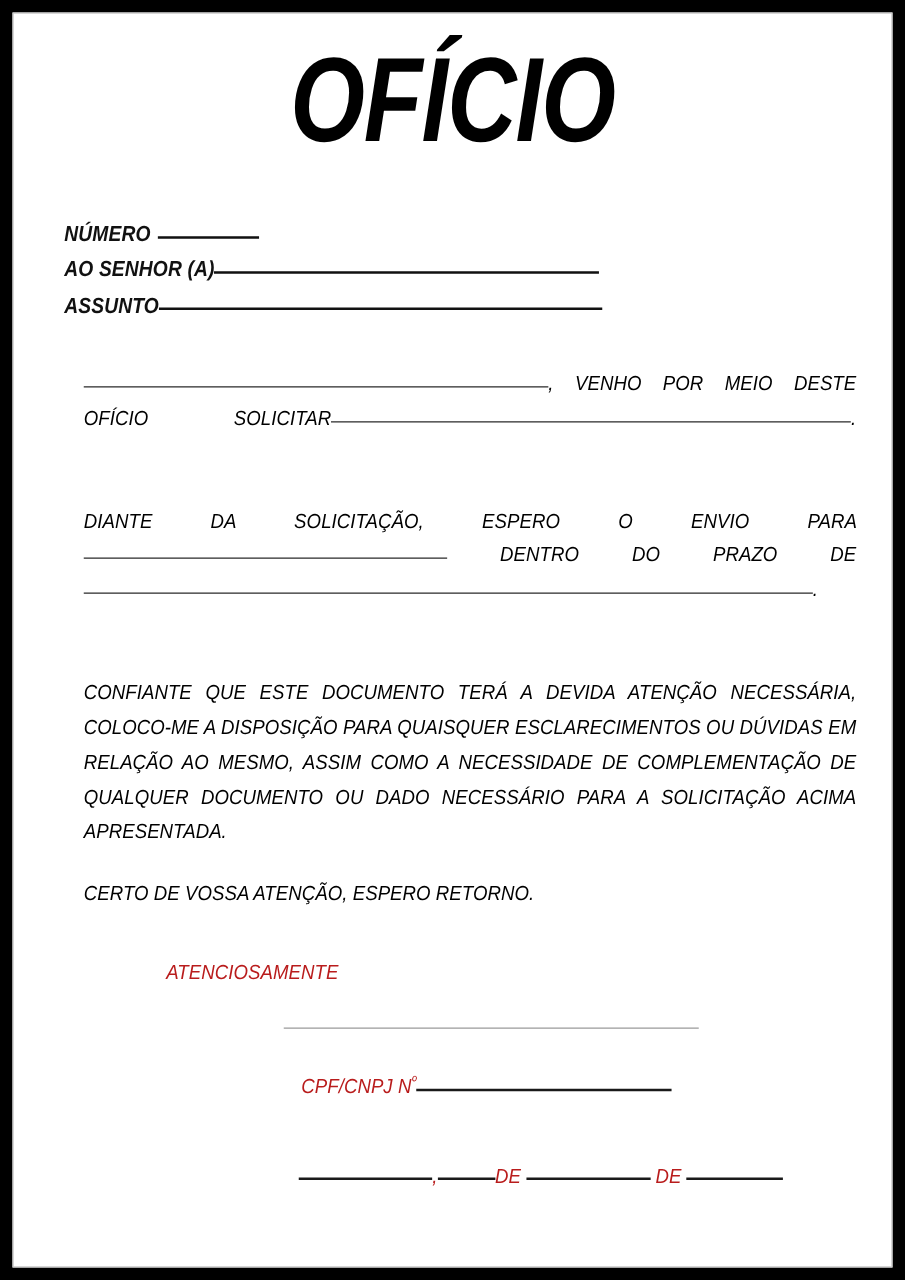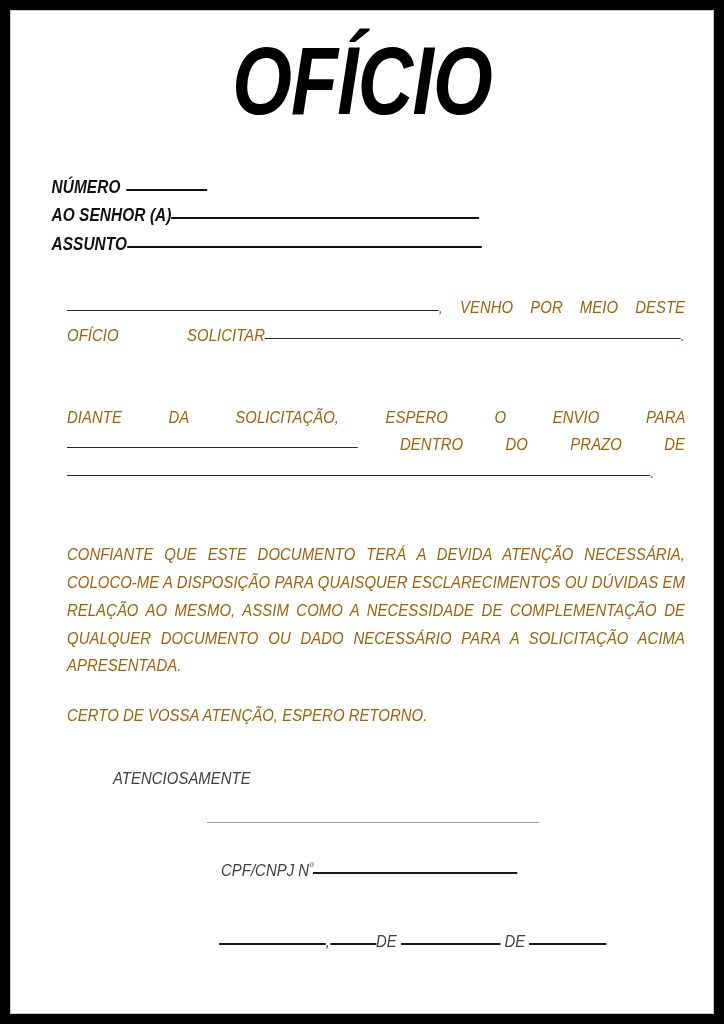--- a/index.html
+++ b/index.html
@@ -72,21 +72,21 @@
     vertical-align: 2px;
     height: 0;
   }
   .rule-num   { width: 92px; margin-left: 7px; }
   .rule-sr    { width: 350px; }
   .rule-assunto { width: 403px; }
 
   
   .body-area {
     padding: 0 28px 0 56px;
-    color: #a16207;
+    color: #000000;
   }
 
   .para {
     font-size: 16.2px;
     line-height: 1.72;
     text-align: justify;
     text-align-last: left;
     transform: scaleX(0.92);
     transform-origin: left top;
     width: 108.7%;
@@ -113,22 +113,22 @@
   .fill-b  { width: 452px; }
   .fill-c  { width: 316px; }
   .fill-d  { width: 634px; }
 
   .gap-36 { height: 36px; }
   .gap-26 { height: 26px; }
   .gap-22 { height: 22px; }
 
   
   .sign-area {
-    padding: 0 28px 0 60px;
-    color: #404040;
+    padding: 0 28px 0 80px;
+    color: #b91c1c;
   }
   .atenciosamente {
     font-size: 16.2px;
     line-height: 1.6;
     margin-left: 42px;
     transform: scaleX(0.92);
     transform-origin: left top;
     letter-spacing: 0.05px;
   }
   .sign-line {

